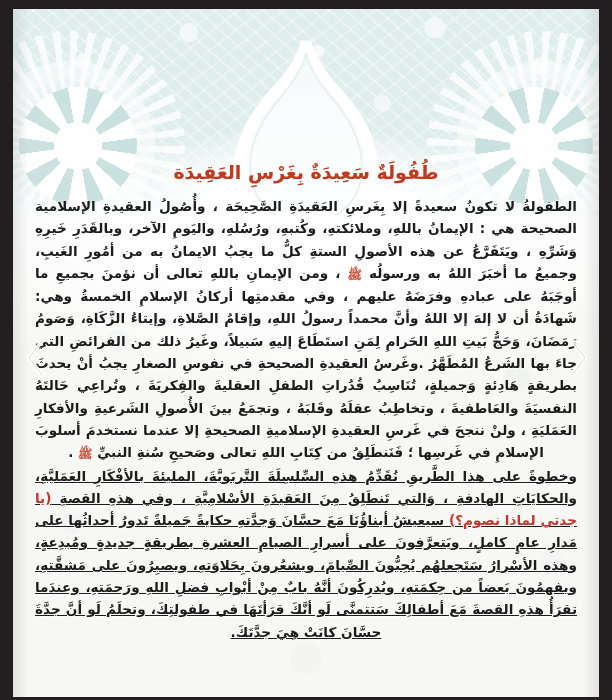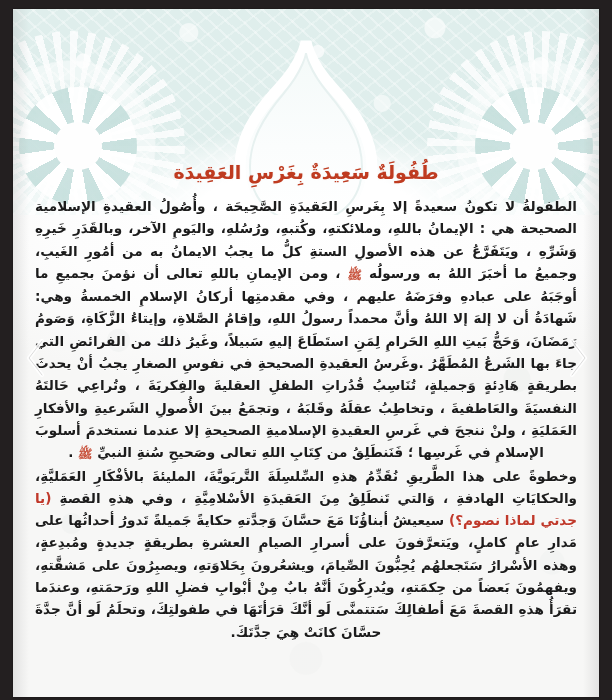--- a/index.html
+++ b/index.html
@@ -162,21 +162,21 @@
     text-align: justify;
     text-align-last: center;
     font-family: "DejaVu Sans", sans-serif;
     font-weight: bold;
     font-size: 13.6px;
     line-height: 22.3px;
     color: #1c1c1c;
     text-shadow: 0 1px 0 rgba(255,255,255,.65);
   }
   .body-text p { margin: 0 0 0 0; }
-  .para-2 { margin-top: 0 !important; }
+  .para-2 { margin-top: 0 !important; text-decoration: underline; }
 
   .hl-red {
     color: #c0392b;
   }
   .salla {
     color: #c7503a;
     font-size: 12px;
     display: inline-block;
     transform: translateY(1px);
   }

